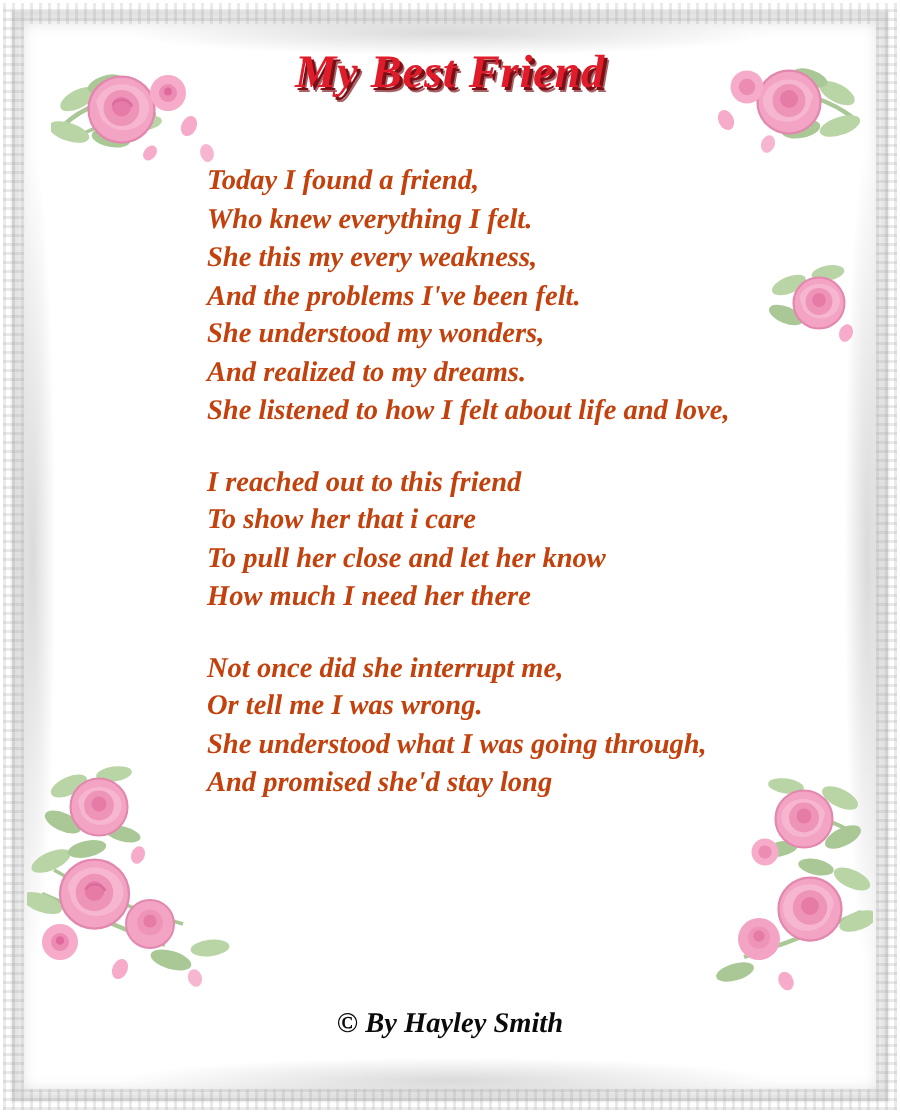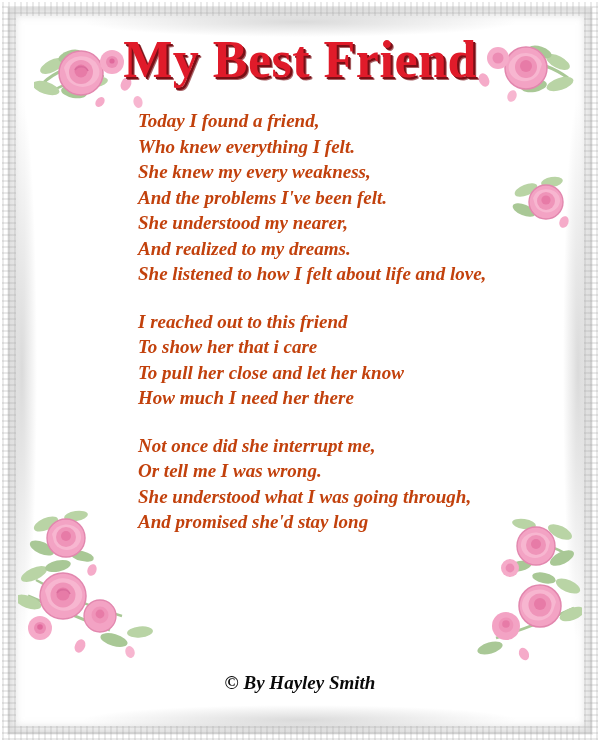--- a/index.html
+++ b/index.html
@@ -65,22 +65,23 @@
   .edge-shade.right  { right: 2px;  top: 10px;   width: 40px;  height: 722px; }
 
   
   #title {
     position: absolute;
     top: 30px;
     left: 0;
     width: 600px;
     text-align: center;
     font-family: "Liberation Serif", serif;
-    font-size: 52px;
+    font-size: 31px;
     font-weight: bold;
+    font-style: italic;
     color: #e01b2a;
     letter-spacing: 0.5px;
     text-shadow:
       2px 2px 0 #7a0f16,
       3px 3px 0 rgba(122,15,22,0.65),
       0 0 1px #ffffff;
     white-space: nowrap;
   }
 
   
@@ -291,23 +292,23 @@
     </svg>
   </div>
 
   <div id="title">My Best Friend</div>
 
   <div id="poem-body">
 
     <div class="stanza">
       <div class="line">Today I found a friend,</div>
       <div class="line">Who knew everything I felt.</div>
-      <div class="line">She knew my every weakness,</div>
+      <div class="line">She this my every weakness,</div>
       <div class="line">And the problems I've been felt.</div>
-      <div class="line">She understood my nearer,</div>
+      <div class="line">She understood my wonders,</div>
       <div class="line">And realized to my dreams.</div>
       <div class="line">She listened to how I felt about life and love,</div>
     </div>
 
     <div class="stanza">
       <div class="line">I reached out to this friend</div>
       <div class="line">To show her that i care</div>
       <div class="line">To pull her close and let her know</div>
       <div class="line">How much I need her there</div>
     </div>

